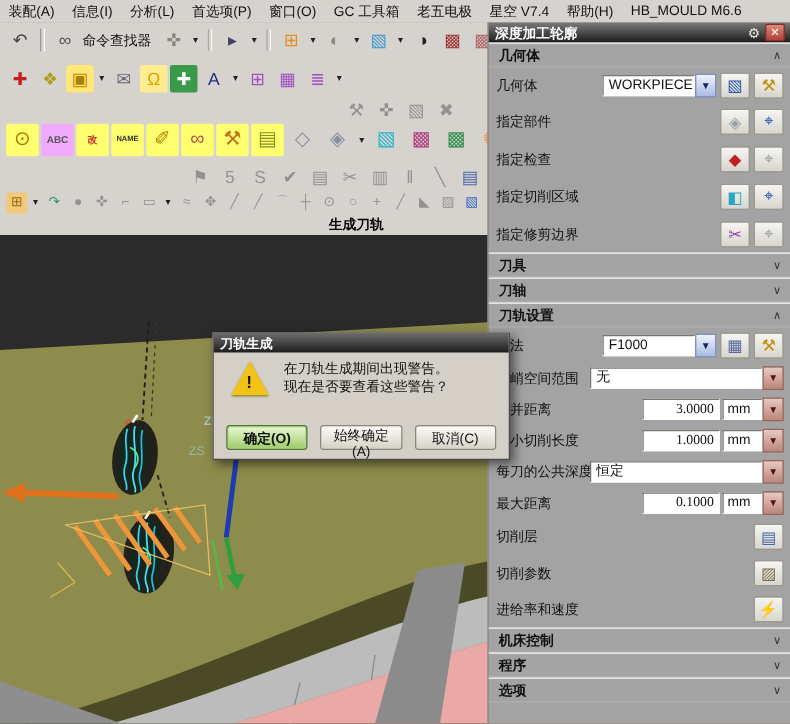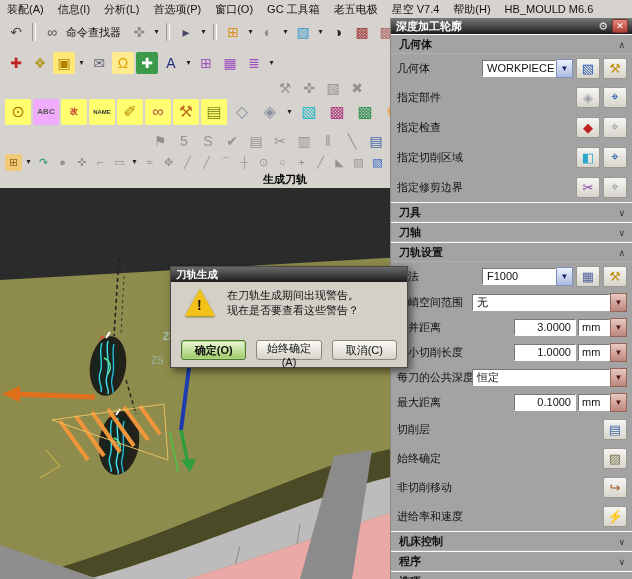--- a/index.html
+++ b/index.html
@@ -73,21 +73,21 @@
   .pbtn{width:24px;height:21px;margin-left:3px;border:1px solid #9a9890;border-radius:2px;flex:none;
     background:linear-gradient(#f6f5f2,#d8d5cd);display:inline-flex;align-items:center;justify-content:center;
     font-size:13px;padding:0;}
   .ddv{background:#fff;border:1px solid;border-color:#7a786e #fdfdfb #fdfdfb #7a786e;height:15px;
     line-height:15px;padding:0 4px;display:inline-block;}
   .dda{width:15px;height:17px;display:inline-flex;align-items:center;justify-content:center;
     font-size:8px;flex:none;}
   .dda.navy{background:linear-gradient(#eef2fc,#a9bbe2);color:#15246e;border:1px solid #7e90c2;}
   .dda.mar{background:linear-gradient(#e7c9c2,#bd857a);color:#55140f;border:1px solid #96655a;}
   .numf{width:52px;height:15px;line-height:15px;background:#fff;border:1px solid;
-    border-color:#7a786e #fdfdfb #fdfdfb #7a786e;text-align:right;padding:0 4px;display:inline-block;}
+    border-color:#7a786e #fdfdfb #fdfdfb #7a786e;text-align:right;padding:0 4px;display:inline-block;font-family:Liberation Serif, serif;}
   .unitf{width:24px;height:15px;line-height:15px;background:#fff;border:1px solid;
     border-color:#7a786e #fdfdfb #fdfdfb #7a786e;padding:0 3px;margin-left:2px;display:inline-block;}
   .w72{width:64px;}
   .wwide{width:128px;}
   .gfill{flex:1;}
 
   
   .watermark{position:absolute;right:0;bottom:2px;width:336px;height:68px;z-index:50;pointer-events:none;}
 </style>
 </head>
@@ -407,26 +407,22 @@
       <span class="plabel">最大距离</span>
       <span class="numf">0.1000</span>
       <span class="unitf">mm</span>
       <span class="dda mar">▼</span>
     </div>
     <div class="prow" style="height:25px">
       <span class="plabel">切削层</span>
       <button class="pbtn" style="color:#4868a8">▤</button>
     </div>
     <div class="prow" style="height:25px">
-      <span class="plabel">始终确定</span>
+      <span class="plabel">切削参数</span>
       <button class="pbtn" style="color:#787048">▨</button>
-    </div>
-    <div class="prow" style="height:25px">
-      <span class="plabel">非切削移动</span>
-      <button class="pbtn" style="color:#a05828">↪</button>
     </div>
     <div class="prow" style="height:25px">
       <span class="plabel">进给率和速度</span>
       <button class="pbtn" style="color:#3050a0">⚡</button>
     </div>
 
     <div class="phead">
       <span>机床控制</span>
       <span class="sp"></span>
         <span class="chev">∨</span>

